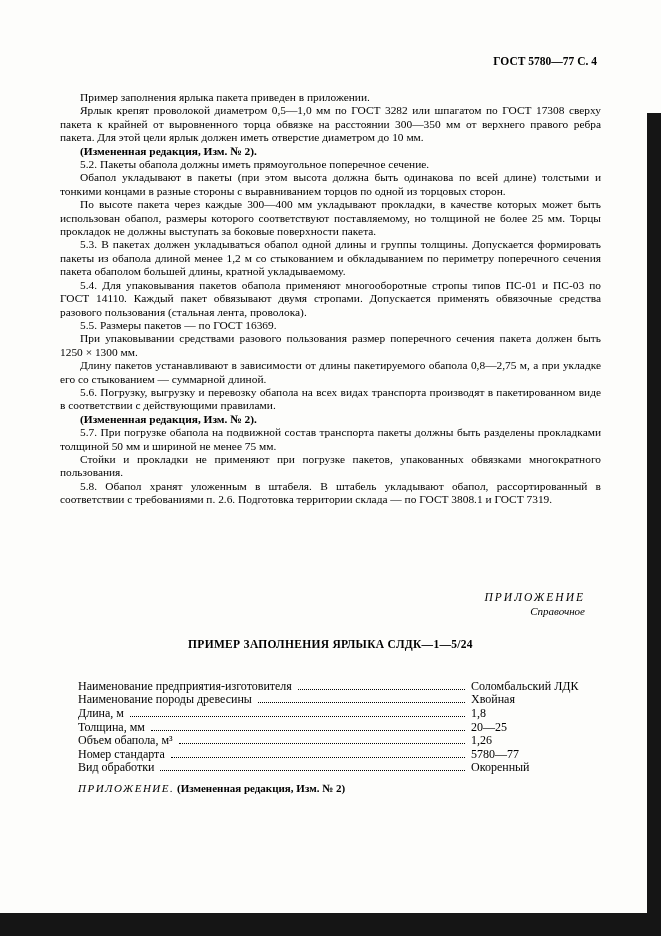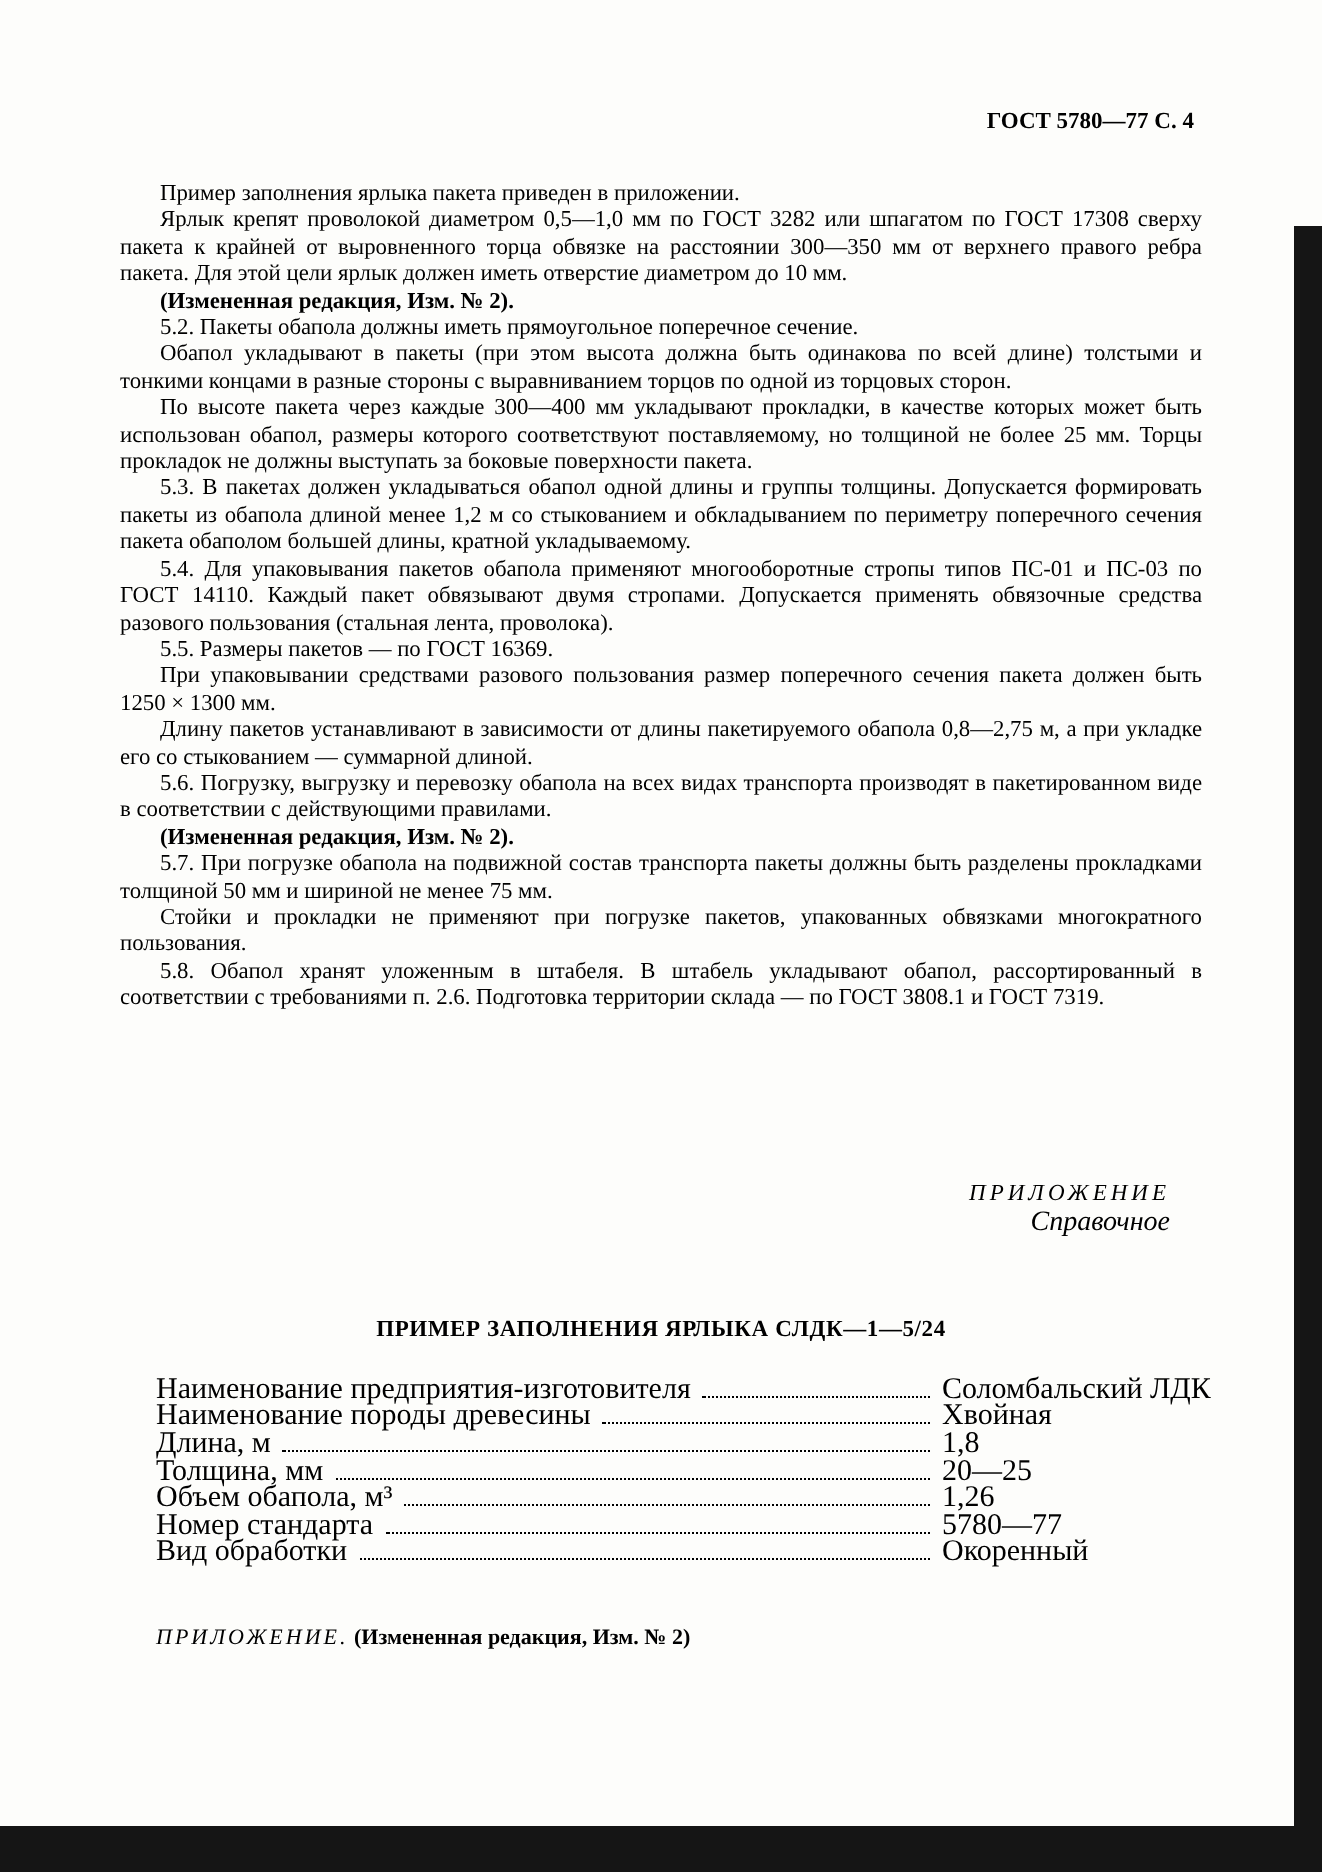--- a/index.html
+++ b/index.html
@@ -44,57 +44,57 @@
     padding-right: 16px;
     font-style: italic;
   }
   .appendix-label .app-title {
     display: block;
     font-size: 11.5px;
     letter-spacing: 2px;
   }
   .appendix-label .app-sub {
     display: block;
-    font-size: 14px;
+    font-size: 11px;
     margin-top: 1px;
   }
   .appendix-heading {
-    margin-top: 41px;
+    margin-top: 20px;
     text-align: center;
     font-weight: bold;
     font-size: 11.5px;
     text-indent: 0;
     letter-spacing: 0.3px;
   }
   .entries {
-    margin-top: 16px;
+    margin-top: 28px;
     padding-left: 18px;
     padding-right: 18px;
-    font-size: 15px;
+    font-size: 12px;
   }
   .entry {
     display: flex;
     align-items: baseline;
     line-height: 13.6px;
   }
   .entry-label { white-space: nowrap; }
   .entry-dots {
     flex: 1 1 auto;
     min-width: 16px;
     border-bottom: 1px dotted #000;
     margin: 0 6px 2px 6px;
     height: 1px;
   }
   .entry-value {
     white-space: nowrap;
     width: 112px;
     flex: 0 0 auto;
   }
   .footer-note {
-    margin-top: 29px;
+    margin-top: 7px;
     padding-left: 18px;
     font-size: 11px;
     text-align: left;
     text-indent: 0;
   }
   .footer-italic { font-style: italic; letter-spacing: 1.5px; }
   .footer-bold { font-weight: bold; }
 </style>
 </head>
 <body>

